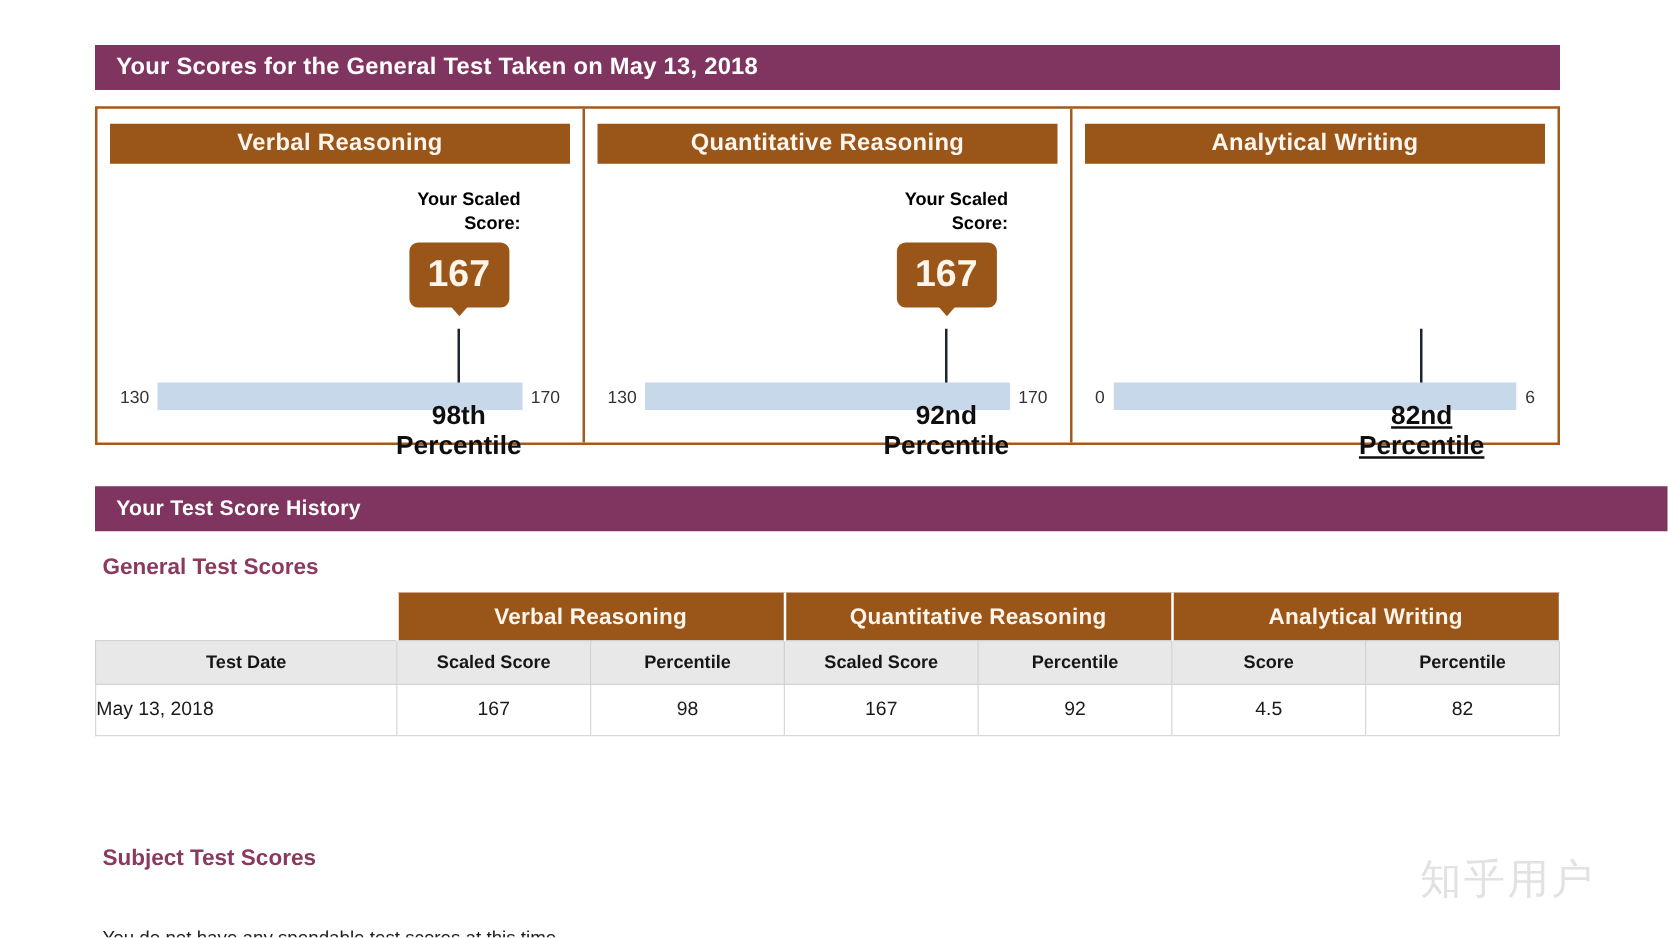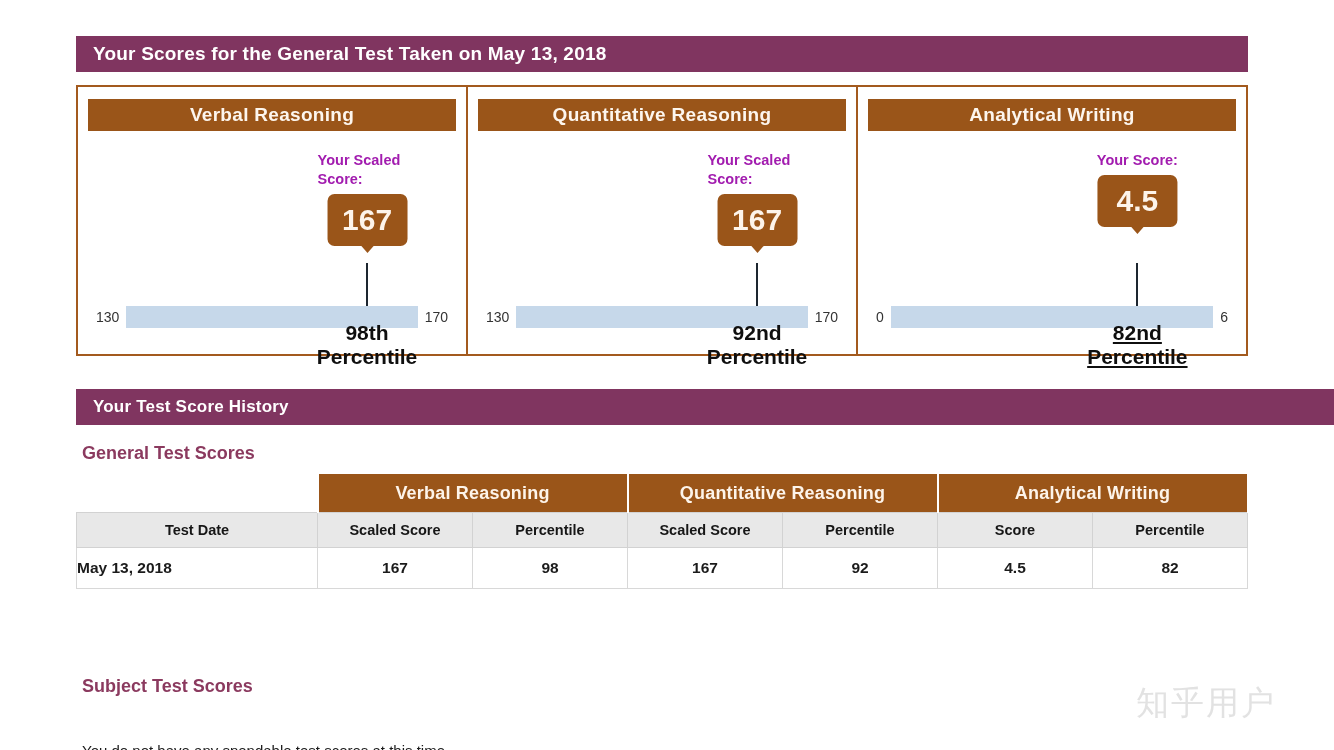--- a/index.html
+++ b/index.html
@@ -90,22 +90,22 @@
     top: 20px;
     transform: translateX(-50%);
     display: flex;
     flex-direction: column;
     align-items: center;
   }
   .score-label {
     font-size: 14.5px;
     font-weight: bold;
     line-height: 1.3;
-    text-align: left;
-    color: #a21caf;
+    text-align: right;
+    color: #000000;
     max-width: 120px;
   }
   .score-chip {
     margin-top: 5px;
     background: #9a5519;
     color: #fdf4ea;
     border-radius: 7px;
     min-width: 80px;
     height: 52px;
     display: flex;
@@ -227,21 +227,20 @@
     border: 1px solid #d2d2d2;
   }
   .col-head.date-head { text-align: center; }
   .data-cell {
     background: #ffffff;
     height: 40px;
     text-align: center;
     font-size: 15.5px;
     color: #1b1b1b;
     border: 1px solid #d8d8d8;
-    font-weight: bold;
   }
   .data-cell.date-cell {
     text-align: left;
     padding-left: 14px;
   }
 
   
   #subject-note {
     position: absolute;
     left: 82px;
@@ -311,24 +310,20 @@
       <div class="percentile-text" style="left:74.5%;">
         <div>92nd</div>
         <div>Percentile</div>
       </div>
     </div>
   </div>
 
   <div class="score-card">
     <div class="card-title">Analytical Writing</div>
     <div class="card-body">
-      <div class="score-marker-group" style="left:72%;">
-        <div class="score-label">Your Score:</div>
-        <div class="score-chip">4.5</div>
-      </div>
       <div class="marker-line" style="left:72%;"></div>
       <div class="scale-row">
         <span class="scale-min">0</span>
         <div class="scale-bar"></div>
         <span class="scale-max">6</span>
       </div>
       <div class="percentile-text" style="left:72%;text-decoration:underline;">
         <div>82nd</div>
         <div>Percentile</div>
       </div>

